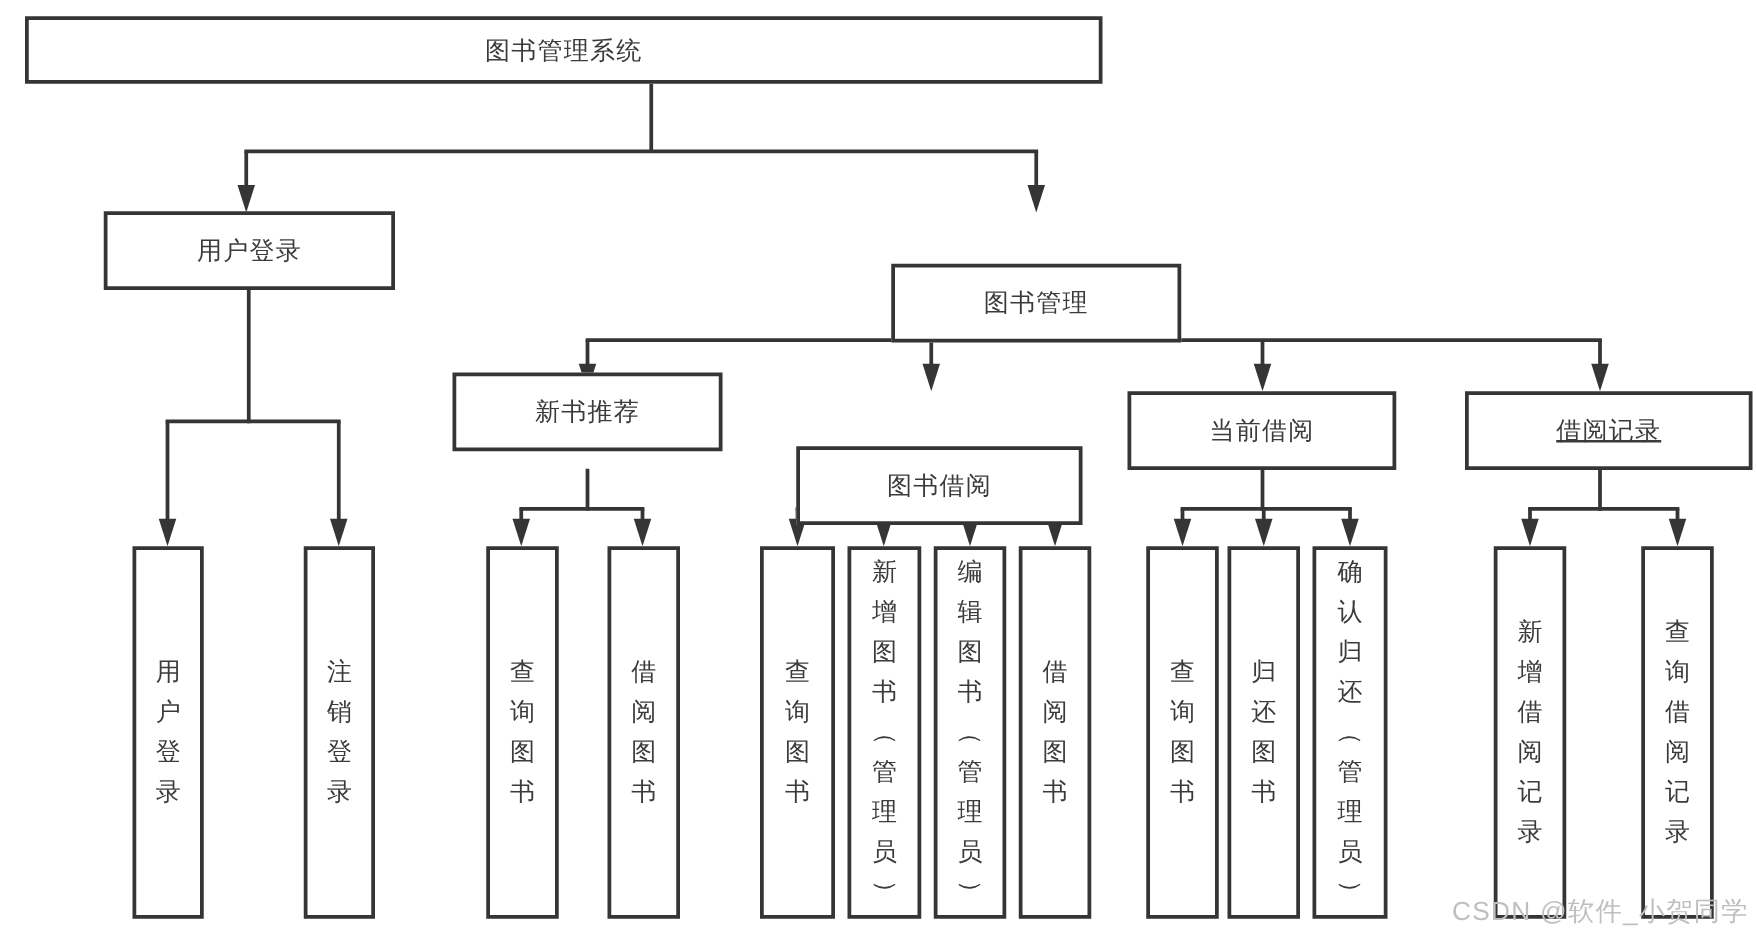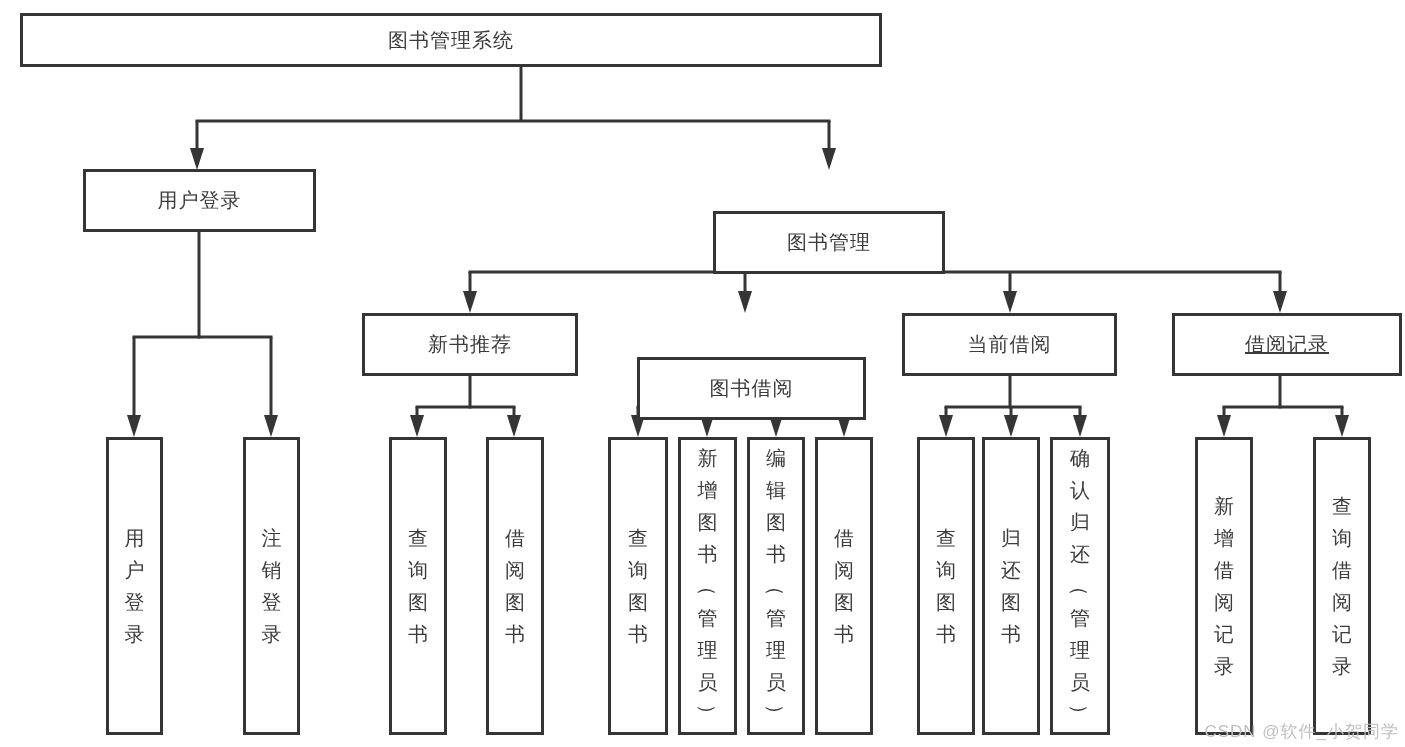--- a/index.html
+++ b/index.html
@@ -50,21 +50,21 @@
     line-height: 32px;
     font-size: 20px;
     text-align: center;
     color: var(--text);
   }
   .vchar-rot { transform: rotate(90deg); }
   #watermark {
     position: absolute;
     right: 6px;
     bottom: 4px;
-    font-size: 17px;
+    font-size: 21px;
     color: var(--wm);
     letter-spacing: 1px;
     white-space: nowrap;
     text-align: right;
   }
 </style>
 </head>
 <body>
 
 <div id="canvas">
@@ -135,21 +135,21 @@
     <span class="hlabel">图书管理系统</span>
   </div>
 
   <div class="box" style="left:83px; top:169px; width:233px; height:63px;">
     <span class="hlabel">用户登录</span>
   </div>
   <div class="box" style="left:713px; top:169px; width:232px; height:63px;margin-top:42px;">
     <span class="hlabel">图书管理</span>
   </div>
 
-  <div class="box" style="left:362px; top:313px; width:216px; height:63px;">
+  <div class="box" style="left:362px; top:298px; width:216px; height:63px;">
     <span class="hlabel">新书推荐</span>
   </div>
   <div class="box" style="left:637px; top:313px; width:229px; height:63px;margin-top:44px;">
     <span class="hlabel">图书借阅</span>
   </div>
   <div class="box" style="left:902px; top:313px; width:215px; height:63px;">
     <span class="hlabel">当前借阅</span>
   </div>
   <div class="box" style="left:1172px; top:313px; width:230px; height:63px;text-decoration:underline;">
     <span class="hlabel">借阅记录</span>

